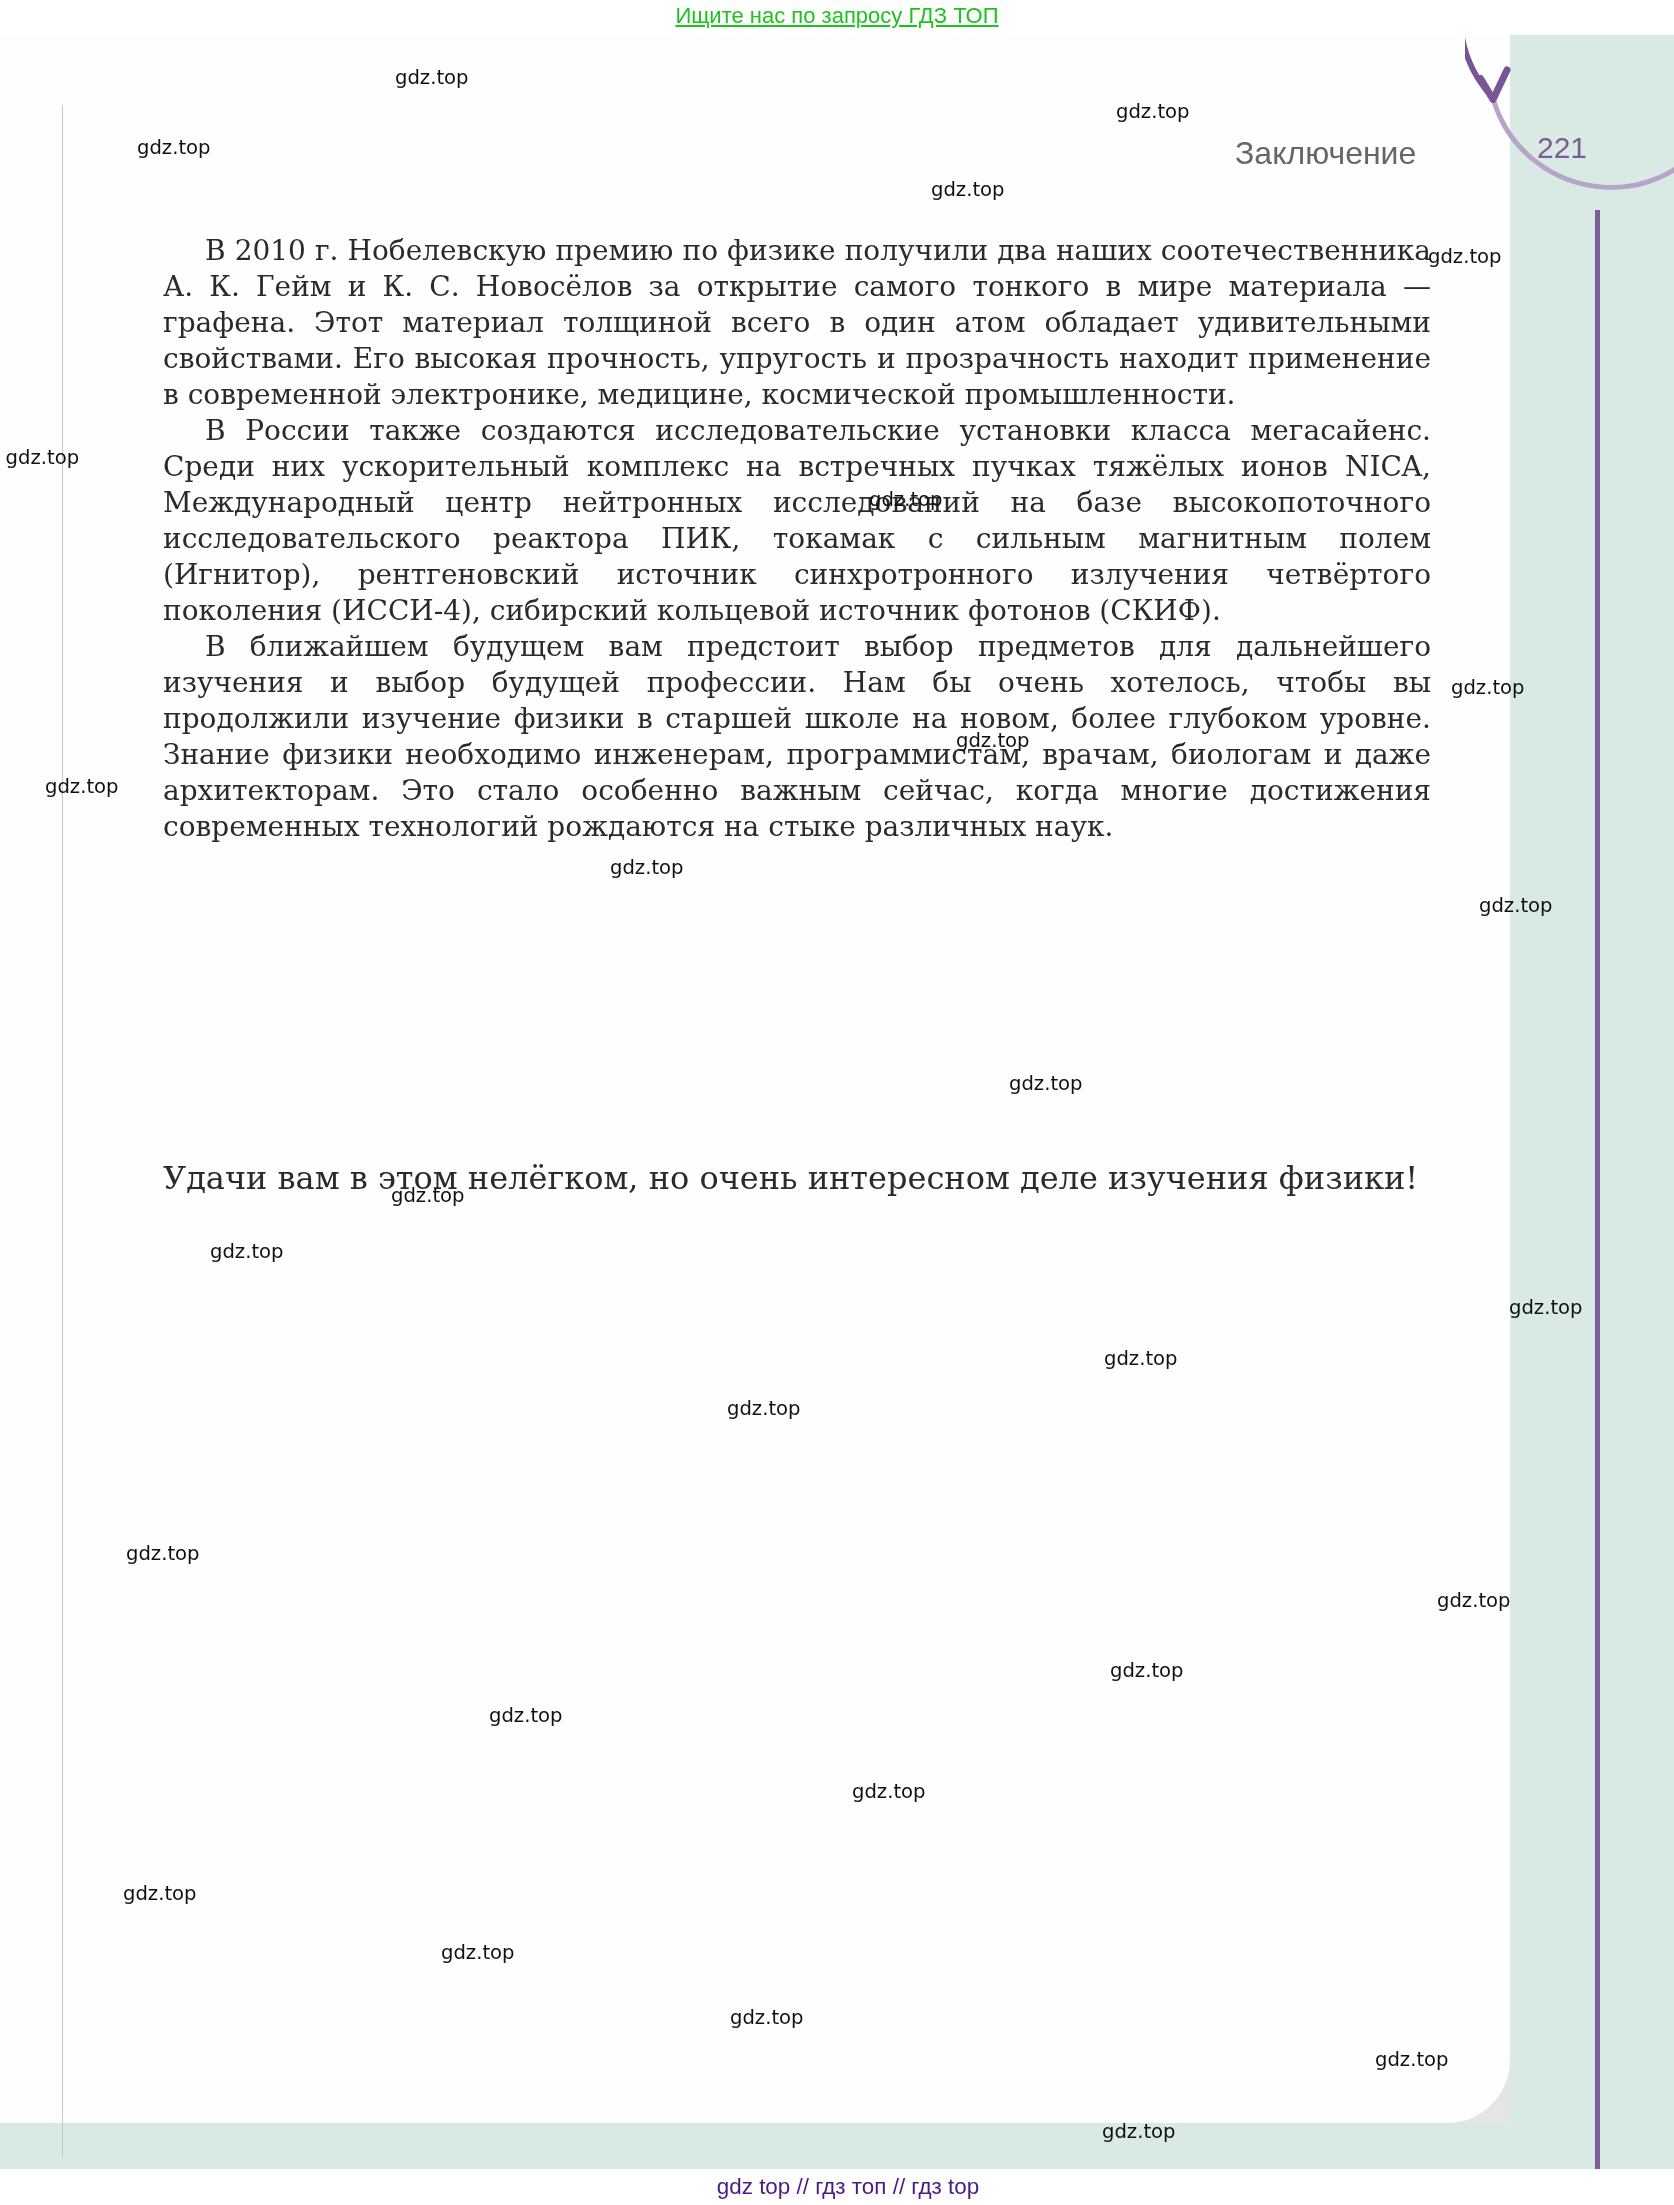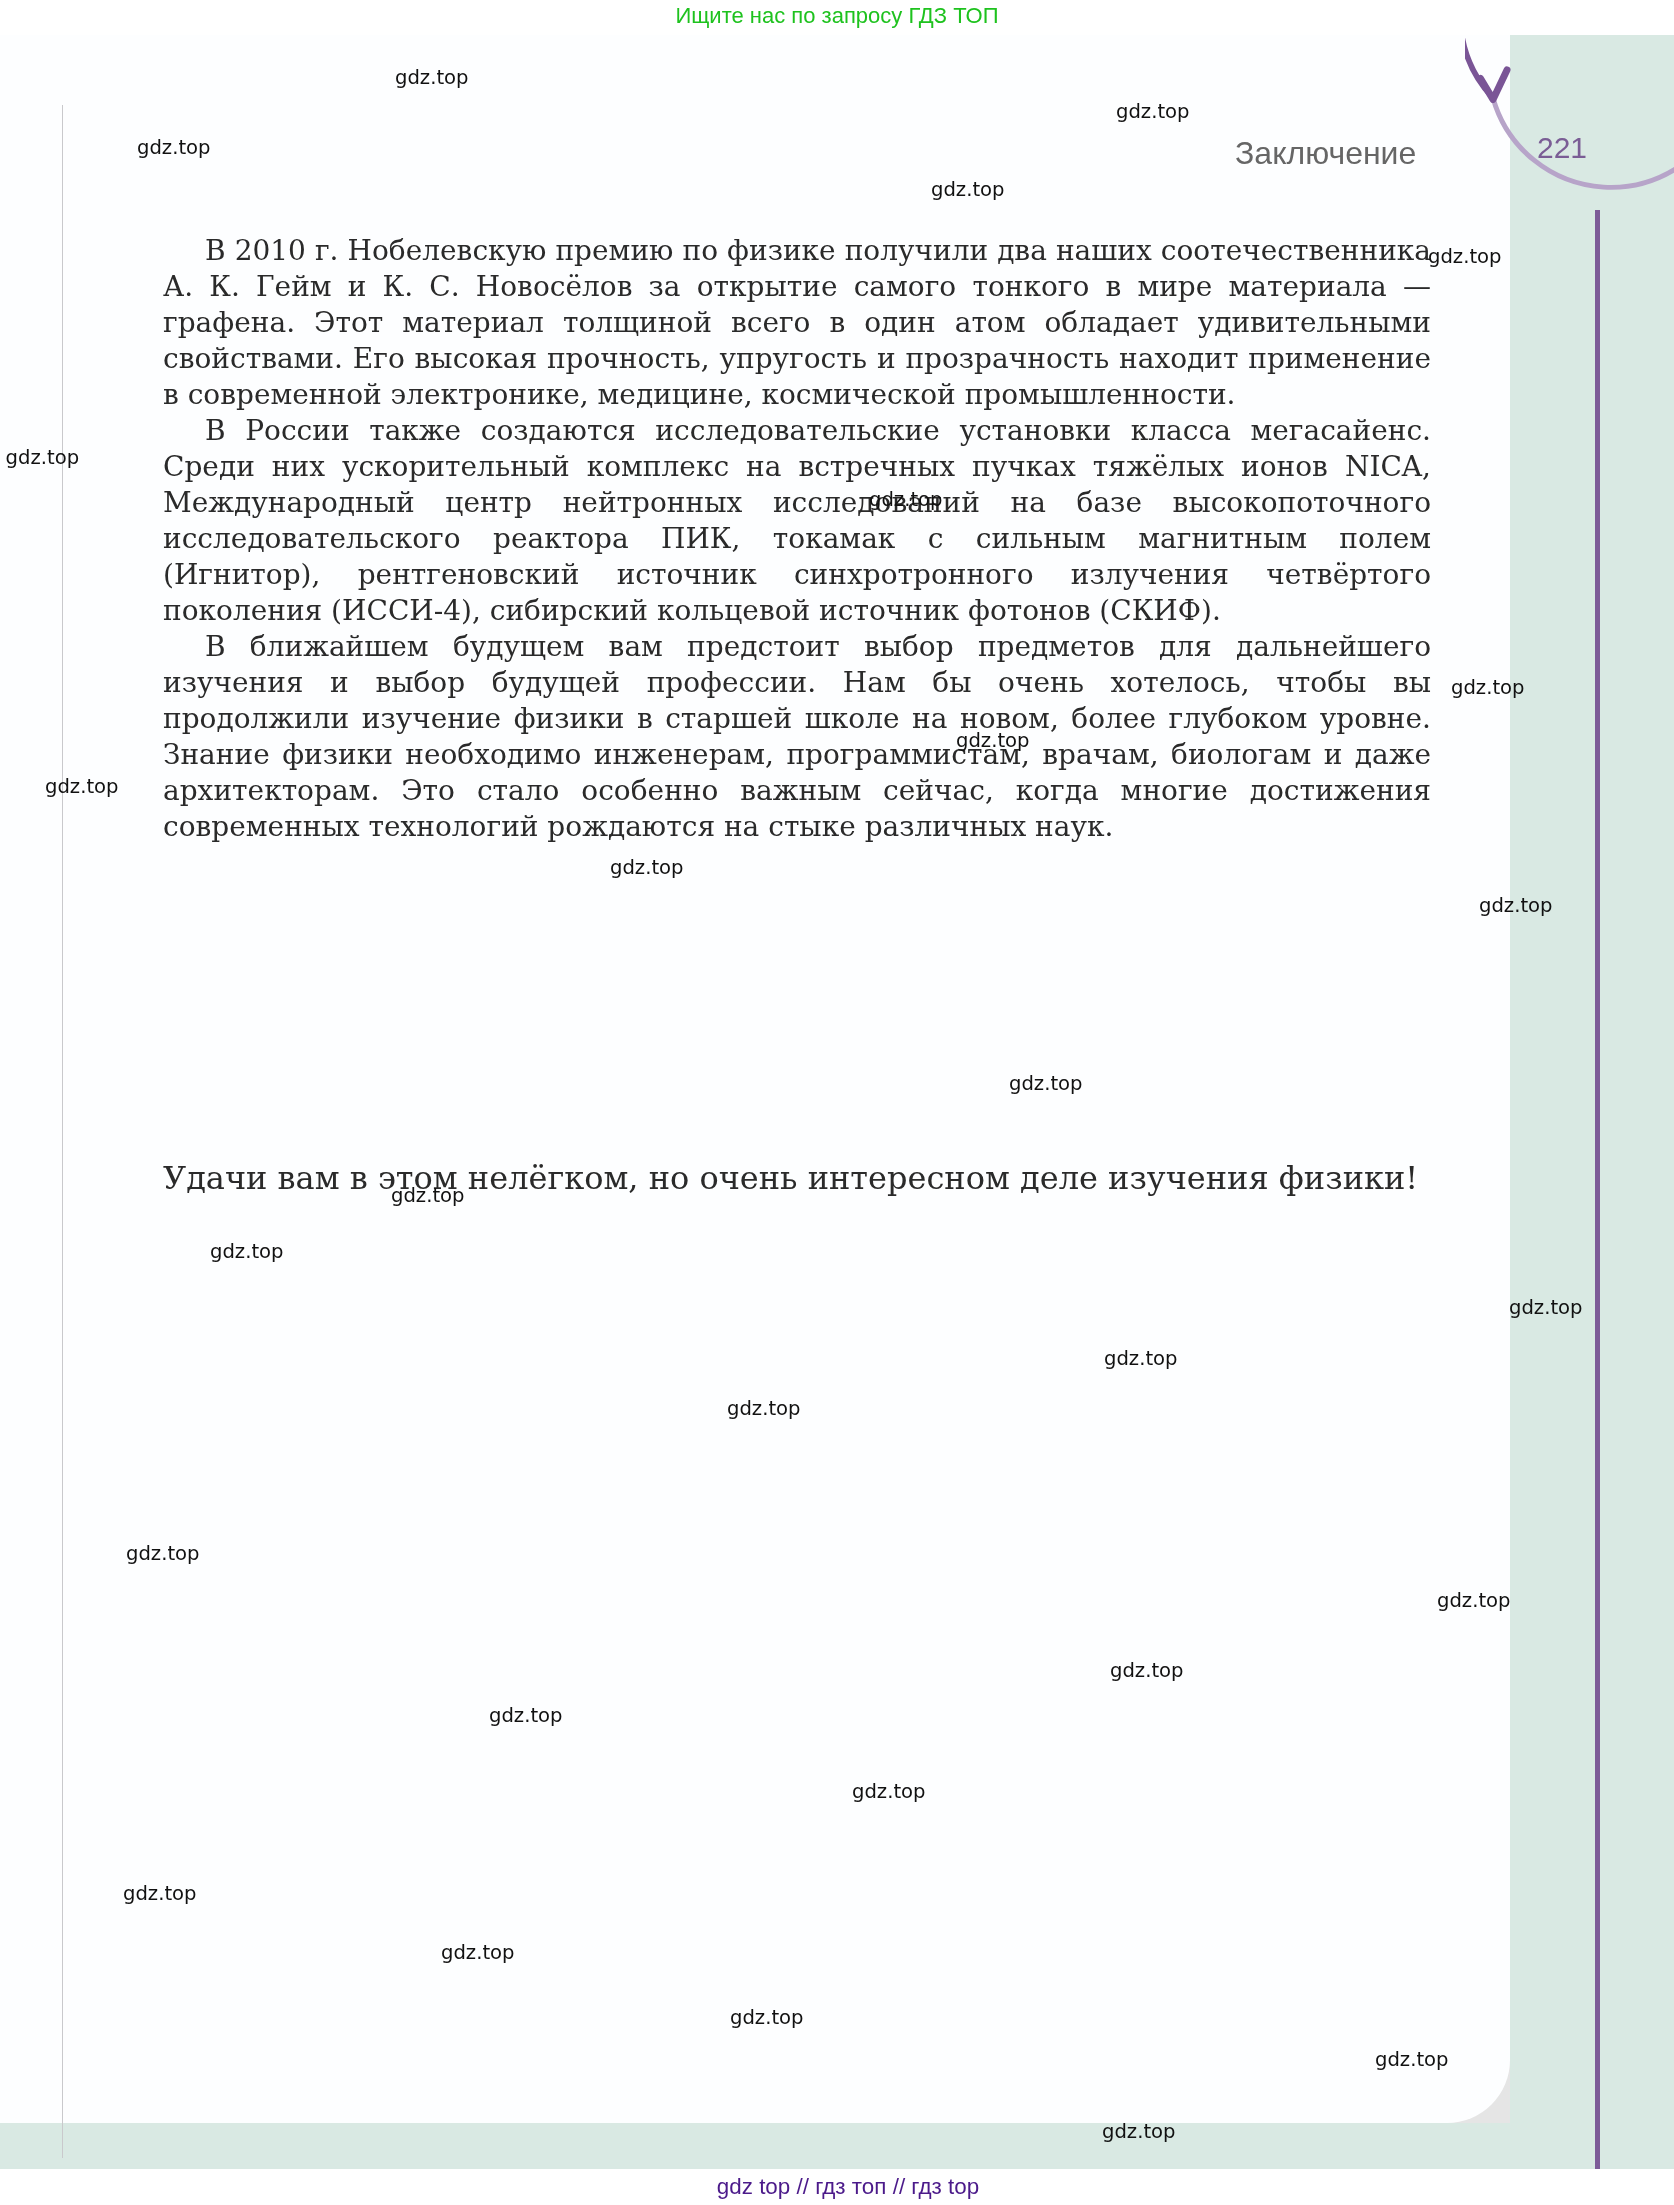--- a/index.html
+++ b/index.html
@@ -4,21 +4,21 @@
 <style>
   html, body { margin:0; padding:0; }
   body {
     width:1674px; height:2205px; position:relative; overflow:hidden;
     background:#ffffff;
     font-family: "DejaVu Serif", "Liberation Serif", serif;
   }
   .top-banner {
     position:absolute; left:0; top:0; width:1674px; height:32px;
     text-align:center; font-family:"Liberation Sans", sans-serif;
-    font-size:22px; line-height:32px; color:#1ec21e;
+    font-size:22px; line-height:32px; color:#1ec21e;text-decoration:underline;
   }
   .page {
     position:absolute; left:0; top:35px; width:1674px; height:2134px;
     background:#e5e5e5;
   }
   .green-panel {
     position:absolute; left:1510px; top:0; width:164px; height:2134px;
     background:#d9e9e3;
   }
   .green-bottom {

